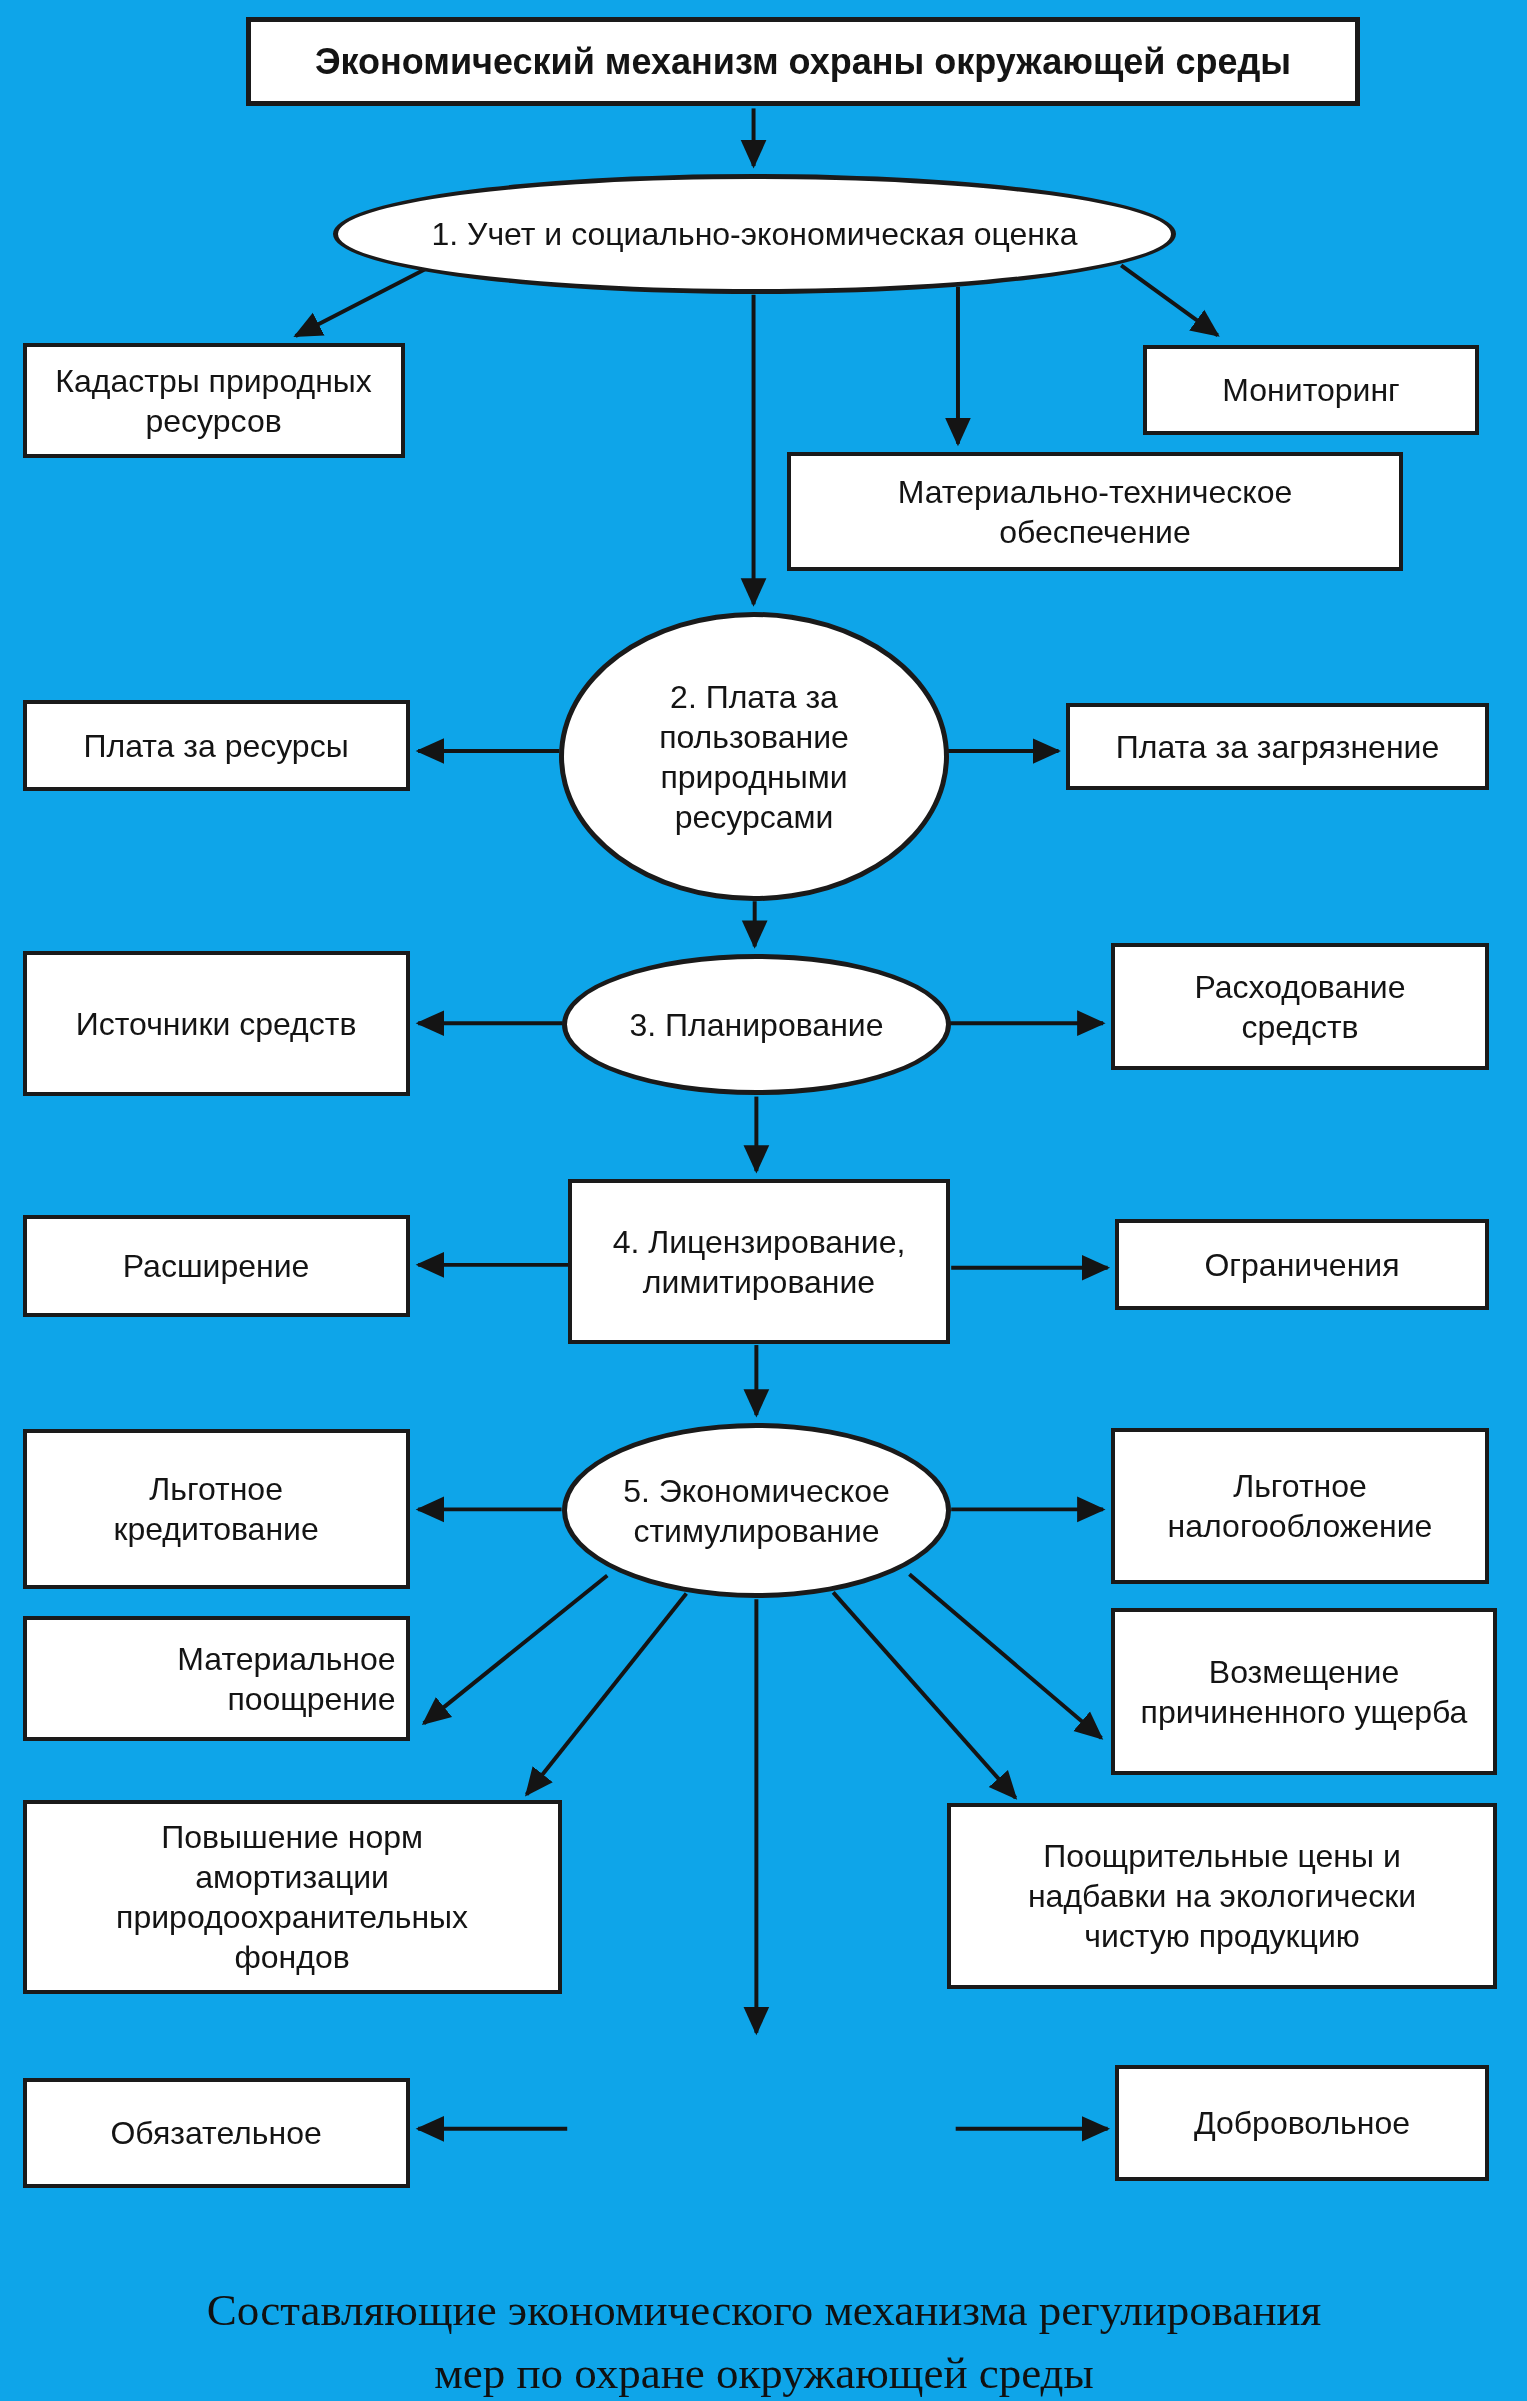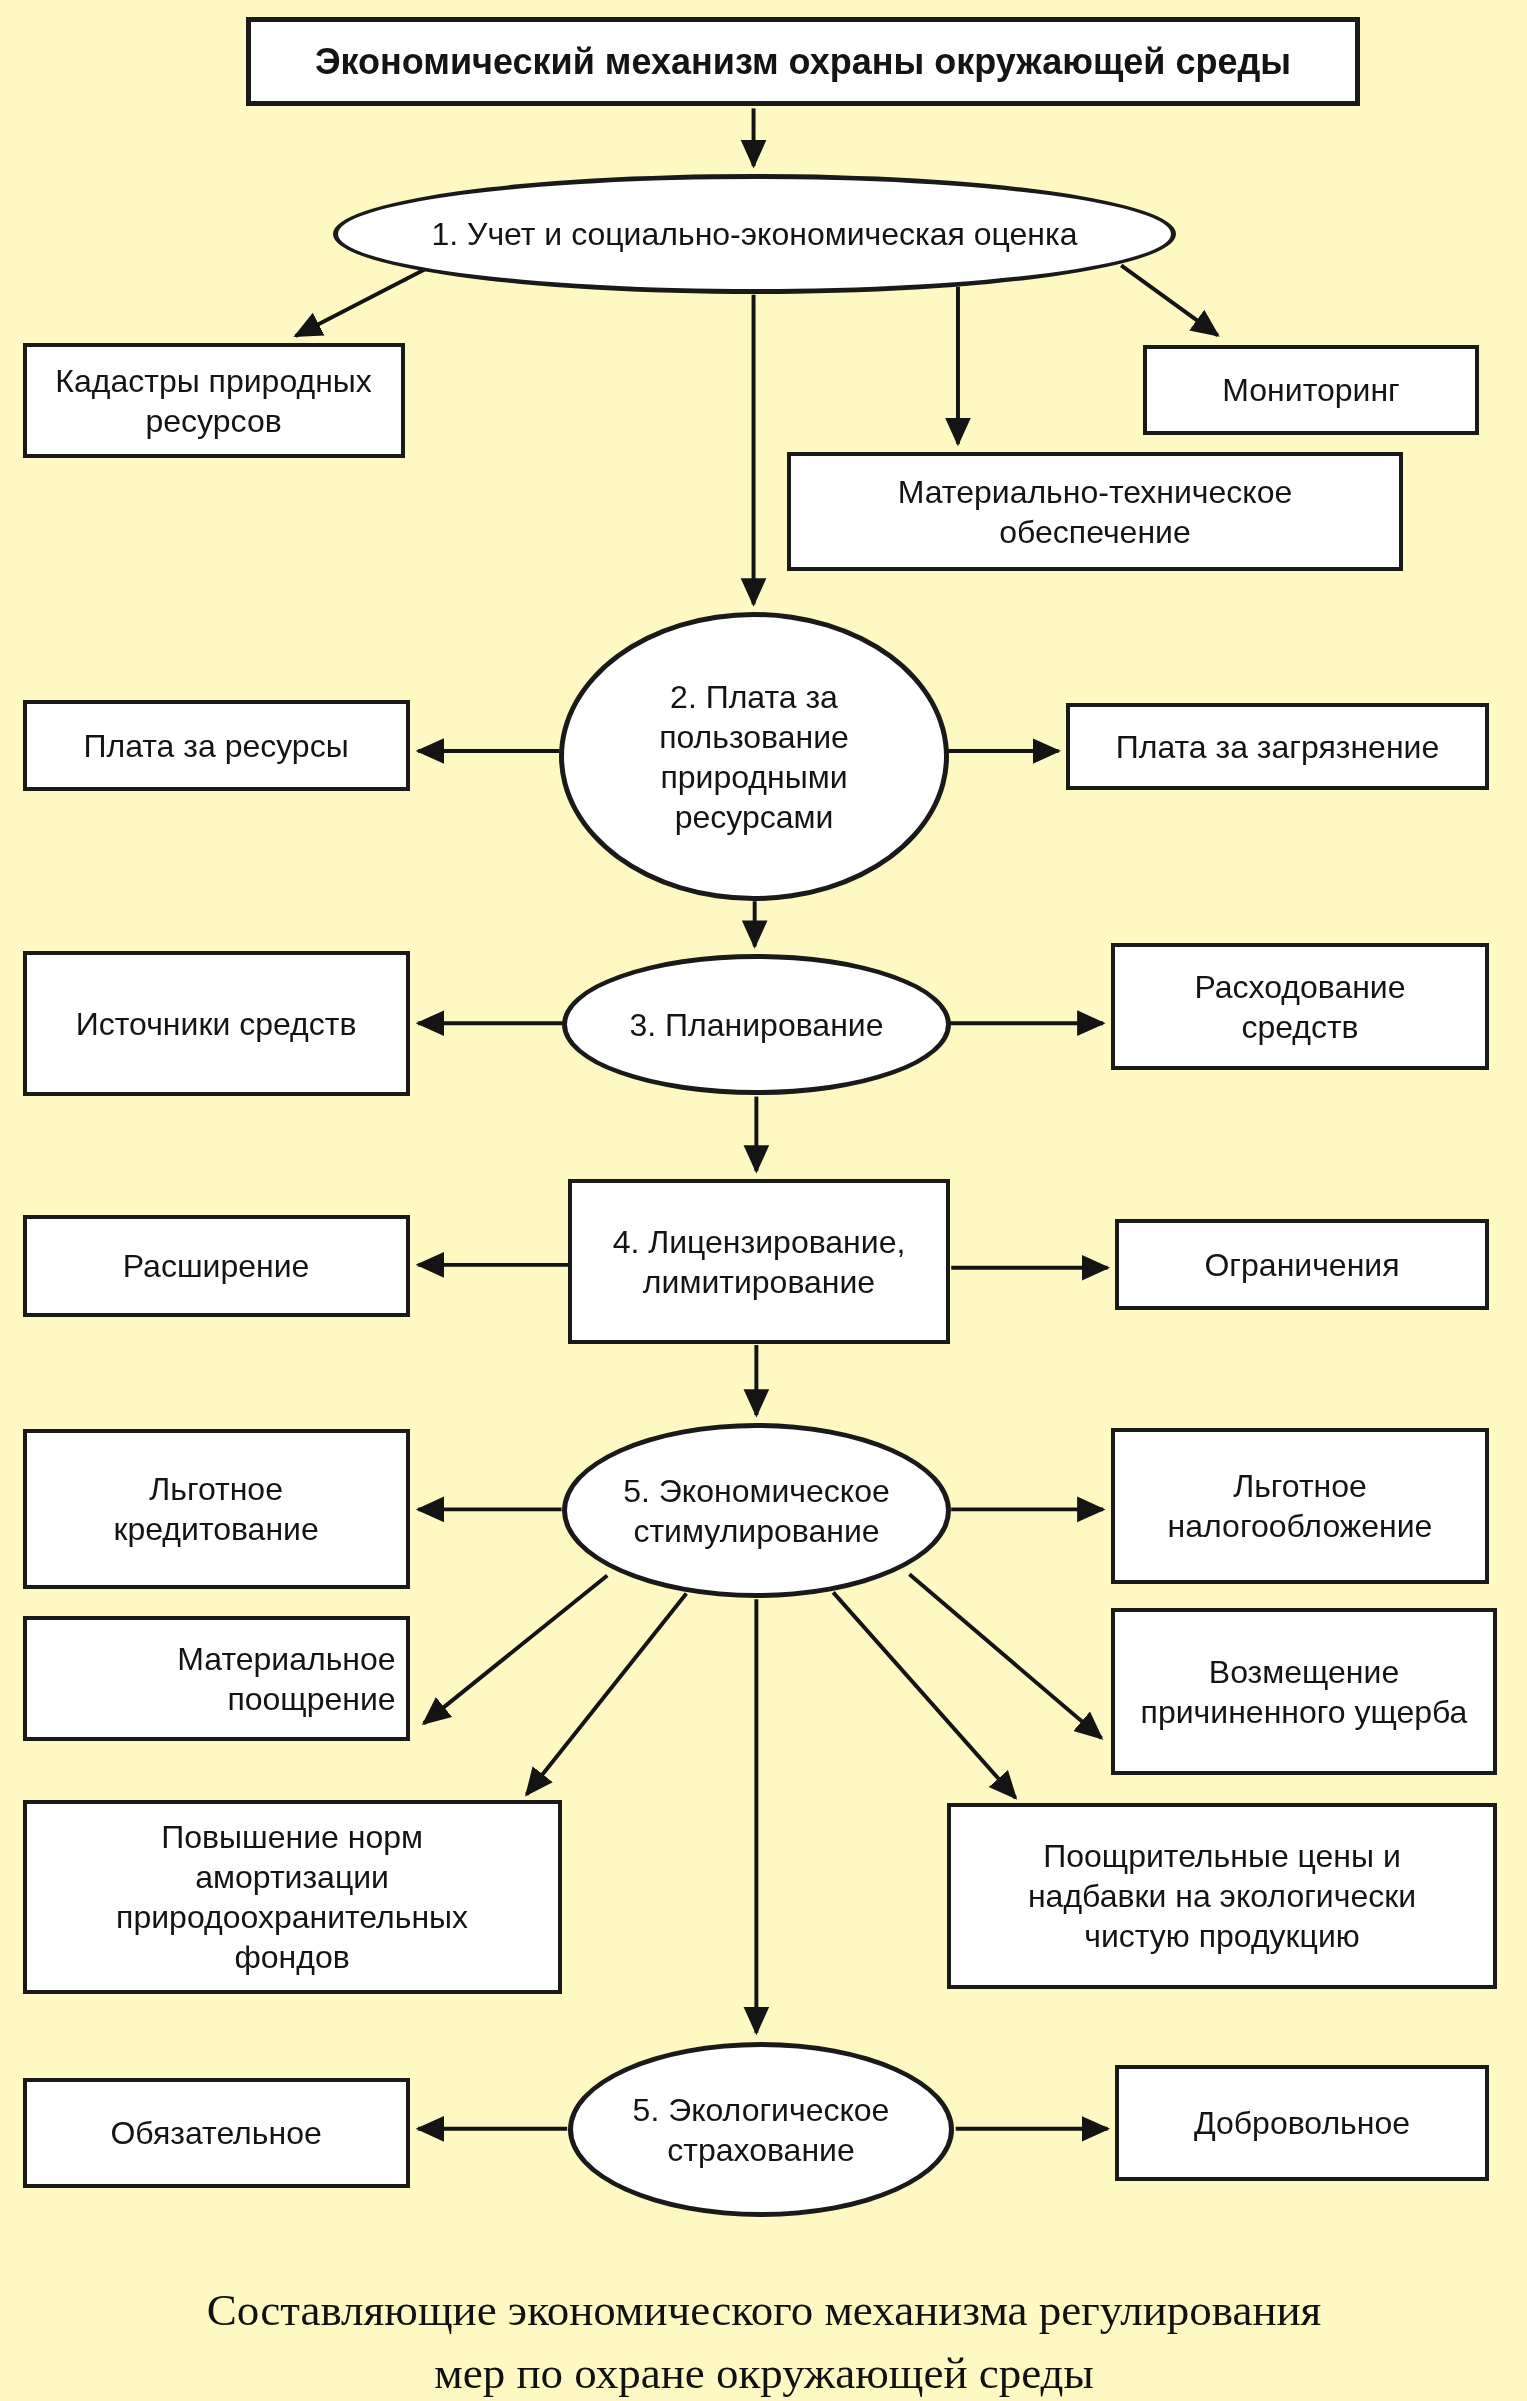--- a/index.html
+++ b/index.html
@@ -1,16 +1,16 @@
 <!DOCTYPE html>
 <html style="font-size:9px"><head>
 <meta charset="utf-8">
 <style>
   html,body{margin:0;padding:0;background:#ffffff;}
-  #page{position:relative;width:1528px;height:2401px;background:#fef9c3;overflow:hidden;
+  #page{position:relative;width:1528px;height:2401px;background:#0ea5e9;overflow:hidden;
         font-family:"Liberation Sans",sans-serif;color:#141414;}
   #arrow-layer{position:absolute;left:0;top:0;z-index:1;}
   .node{position:absolute;z-index:2;display:flex;align-items:center;justify-content:center;
         text-align:center;background:#ffffff;box-sizing:border-box;
         font-size:32px;line-height:1.25;color:#141414;}
   .rect{border:4.5px solid #1a1a1a;}
   .ellipse{border:5.1px solid #1a1a1a;border-radius:50%;align-items:center;}
   .title-box{border:5.6px solid #1a1a1a;font-weight:bold;font-size:36px;}
   .caption{position:absolute;z-index:2;left:0;width:1528px;text-align:center;
            font-family:"Liberation Serif",serif;font-size:45px;line-height:1.4;color:#111;}
@@ -129,23 +129,20 @@
   </div>
 
   <div class="node rect" style="left:22.6px;top:1800px;width:539px;height:194px;padding:0 68px;">
     <span>Повышение норм амортизации природоохранительных фондов</span>
   </div>
 
   <div class="node rect" style="left:947px;top:1803px;width:550px;height:186px;padding:0 33px;">
     <span>Поощрительные цены и надбавки на экологически чистую продукцию</span>
   </div>
 
-  <div class="node ellipse" style="left:568px;top:2042px;width:386px;height:175px;padding:0 40px;">
-    <span>5. Экологическое страхование</span>
-  </div>
 
   <div class="node rect" style="left:22.6px;top:2078px;width:387px;height:110px;padding:0 14px;">
     <span>Обязательное</span>
   </div>
 
   <div class="node rect" style="left:1115px;top:2065px;width:374px;height:116px;padding:0 14px;">
     <span>Добровольное</span>
   </div>
 
   <div class="caption" style="top:2279px;">

